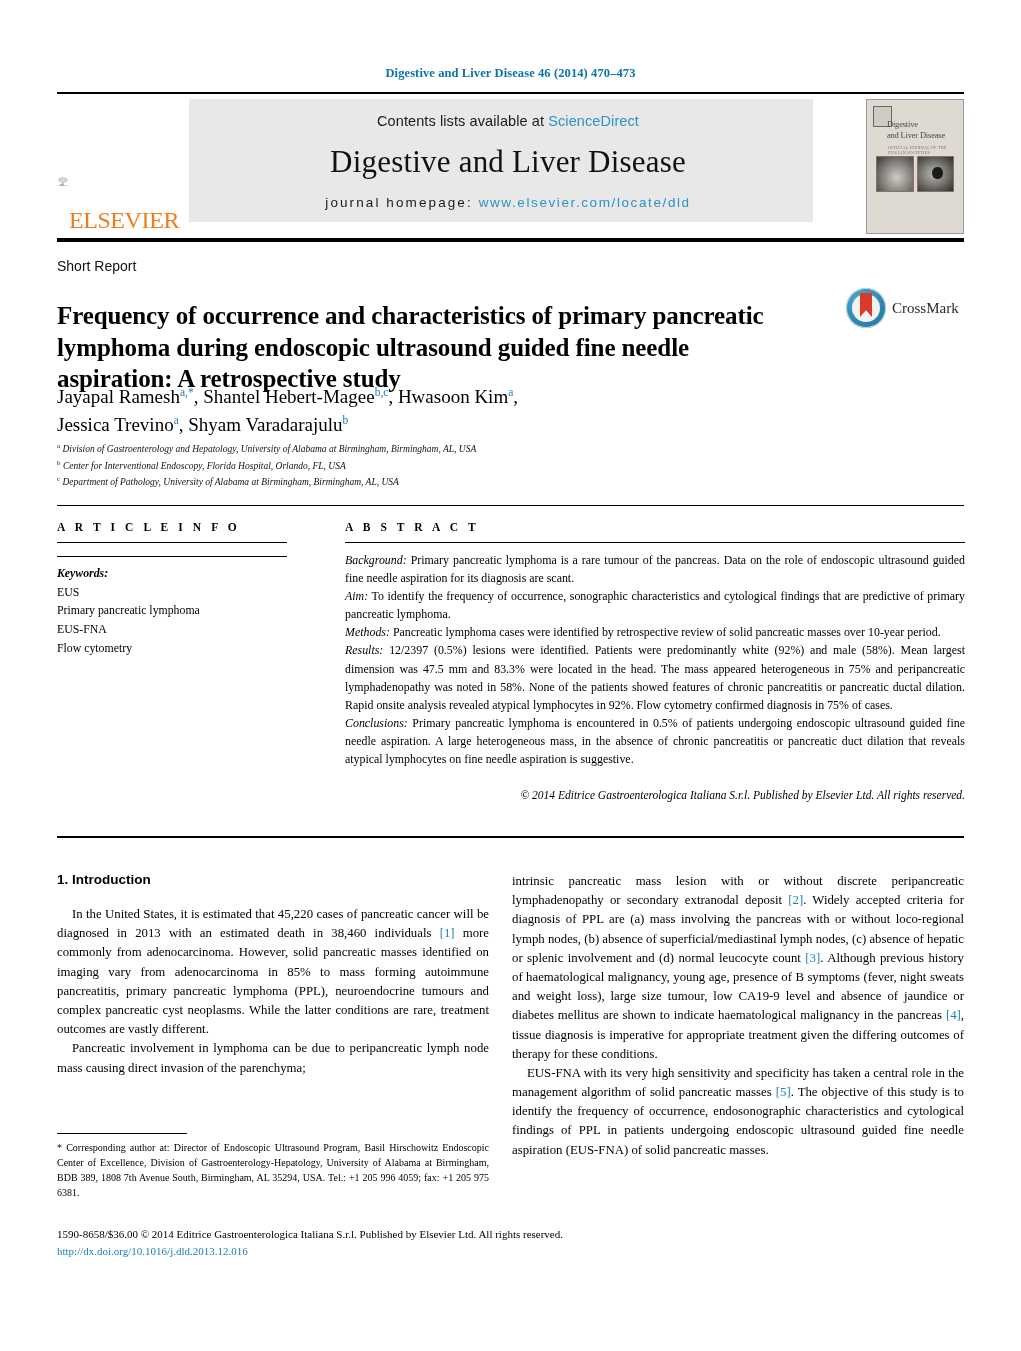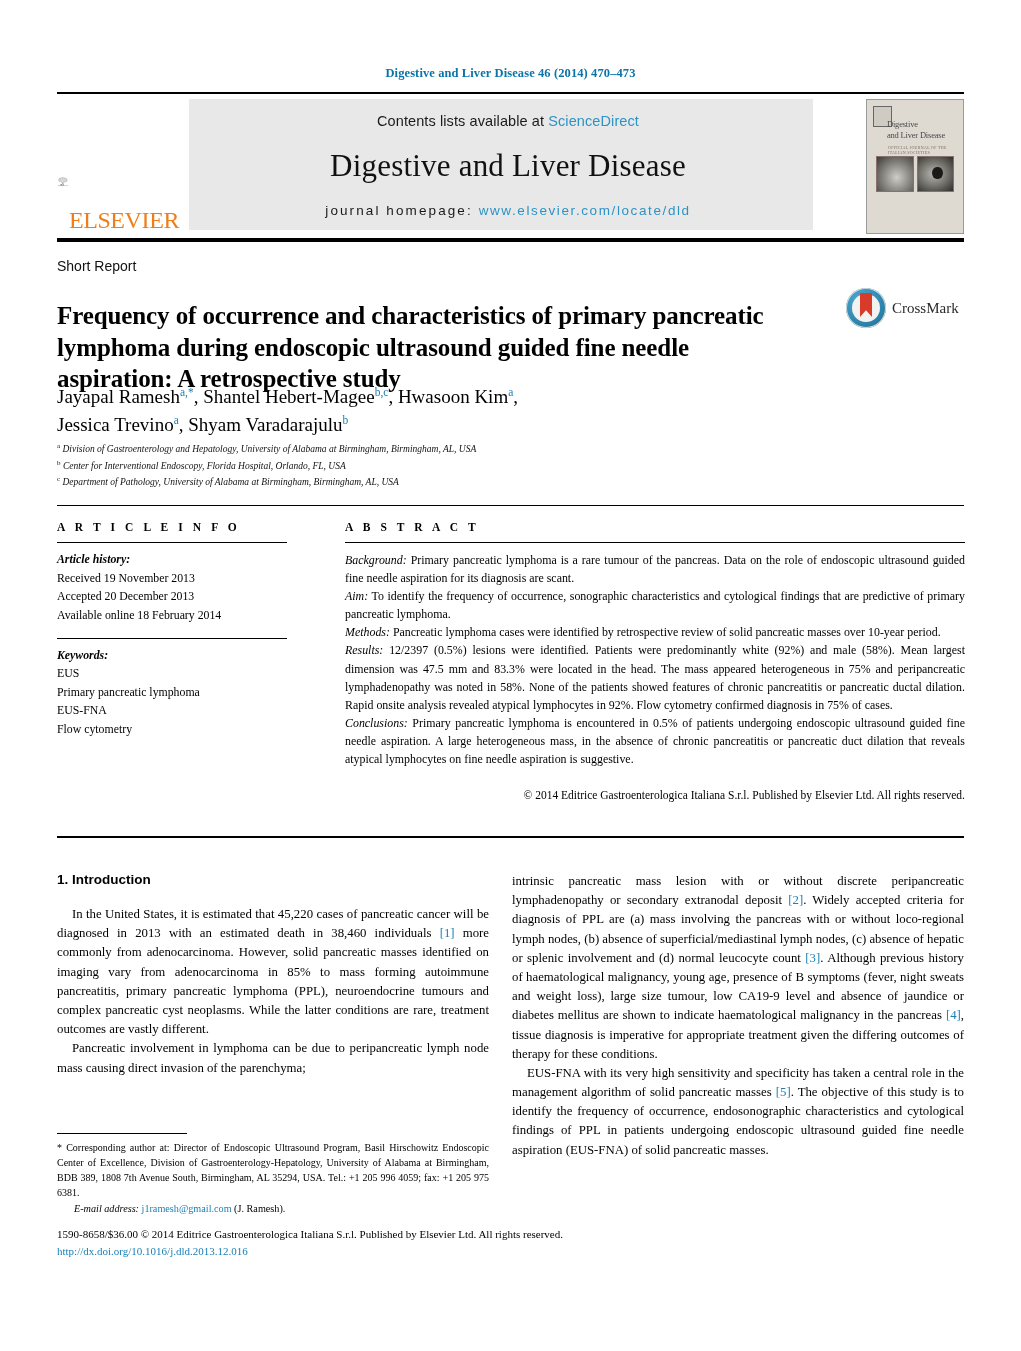--- a/index.html
+++ b/index.html
@@ -77,21 +77,21 @@
     font-family: "Liberation Serif", serif;
     font-size: 24px;
     color: #ef7d1a;
     letter-spacing: -0.4px;
     line-height: 1;
     margin-top: -2px;
   }
   .masthead-center {
     flex: 1 1 auto;
     background: #e8e8e8;
-    margin: 0 8px 4px 10px;
+    margin: 0 8px 12px 10px;
     display: flex;
     flex-direction: column;
     align-items: center;
     justify-content: space-between;
     padding: 14px 0 12px 14px;
   }
   .contents-line {
     font-family: "Liberation Sans", sans-serif;
     font-size: 14.5px;
     color: #1a1a1a;
@@ -333,20 +333,21 @@
   }
   .abs-body .lead {
     font-style: italic;
   }
   .abs-copy {
     font-family: "Liberation Serif", serif;
     font-size: 11.5px;
     text-align: right;
     margin-top: 21px;
     color: #000;
+    font-style: italic;
   }
 
   
   .col-left {
     position: absolute;
     left: 57px;
     top: 872px;
     width: 432px;
   }
   .col-right {
@@ -550,26 +551,20 @@
   <div class="crossmark">
     <div class="crossmark-badge"></div>
     <div class="crossmark-word">CrossMark</div>
   </div>
 
   <div class="band-rule-top"></div>
 
   <div class="info-col">
     <div class="sec-head">A R T I C L E    I N F O</div>
     <div class="sec-underline"></div>
-    <div class="info-block">
-      <div class="ital">Article history:</div>
-      <div>Received 19 November 2013</div>
-      <div>Accepted 20 December 2013</div>
-      <div>Available online 18 February 2014</div>
-    </div>
     <div class="info-divider"></div>
     <div class="info-block">
       <div class="ital">Keywords:</div>
       <div>EUS</div>
       <div>Primary pancreatic lymphoma</div>
       <div>EUS-FNA</div>
       <div>Flow cytometry</div>
     </div>
   </div>
 
@@ -599,25 +594,20 @@
   <div class="col-right">
     <div class="body-text">
       <p class="cont">intrinsic pancreatic mass lesion with or without discrete peripancreatic lymphadenopathy or secondary extranodal deposit <span class="ref">[2]</span>. Widely accepted criteria for diagnosis of PPL are (a) mass involving the pancreas with or without loco-regional lymph nodes, (b) absence of superficial/mediastinal lymph nodes, (c) absence of hepatic or splenic involvement and (d) normal leucocyte count <span class="ref">[3]</span>. Although previous history of haematological malignancy, young age, presence of B symptoms (fever, night sweats and weight loss), large size tumour, low CA19-9 level and absence of jaundice or diabetes mellitus are shown to indicate haematological malignancy in the pancreas <span class="ref">[4]</span>, tissue diagnosis is imperative for appropriate treatment given the differing outcomes of therapy for these conditions.</p>
       <p>EUS-FNA with its very high sensitivity and specificity has taken a central role in the management algorithm of solid pancreatic masses <span class="ref">[5]</span>. The objective of this study is to identify the frequency of occurrence, endosonographic characteristics and cytological findings of PPL in patients undergoing endoscopic ultrasound guided fine needle aspiration (EUS-FNA) of solid pancreatic masses.</p>
     </div>
   </div>
 
   <div class="footnote-rule"></div>
   <div class="footnote">
     <span class="star">* Corresponding author at: Director of Endoscopic Ultrasound Program, Basil Hirschowitz Endoscopic Center of Excellence, Division of Gastroenterology-Hepatology, University of Alabama at Birmingham, BDB 389, 1808 7th Avenue South, Birmingham, AL 35294, USA. Tel.: +1 205 996 4059; fax: +1 205 975 6381.</span>
-    <span class="footnote-indent">
-      <span class="email-label">E-mail address:</span>
-      <span class="email-link">j1ramesh@gmail.com</span>
-      <span>(J. Ramesh).</span>
-    </span>
   </div>
 
   <div class="imprint">
     <div>1590-8658/$36.00 © 2014 Editrice Gastroenterologica Italiana S.r.l. Published by Elsevier Ltd. All rights reserved.</div>
     <div class="doi">http://dx.doi.org/10.1016/j.dld.2013.12.016</div>
   </div>
 
 </div>
 
 </body></html>

